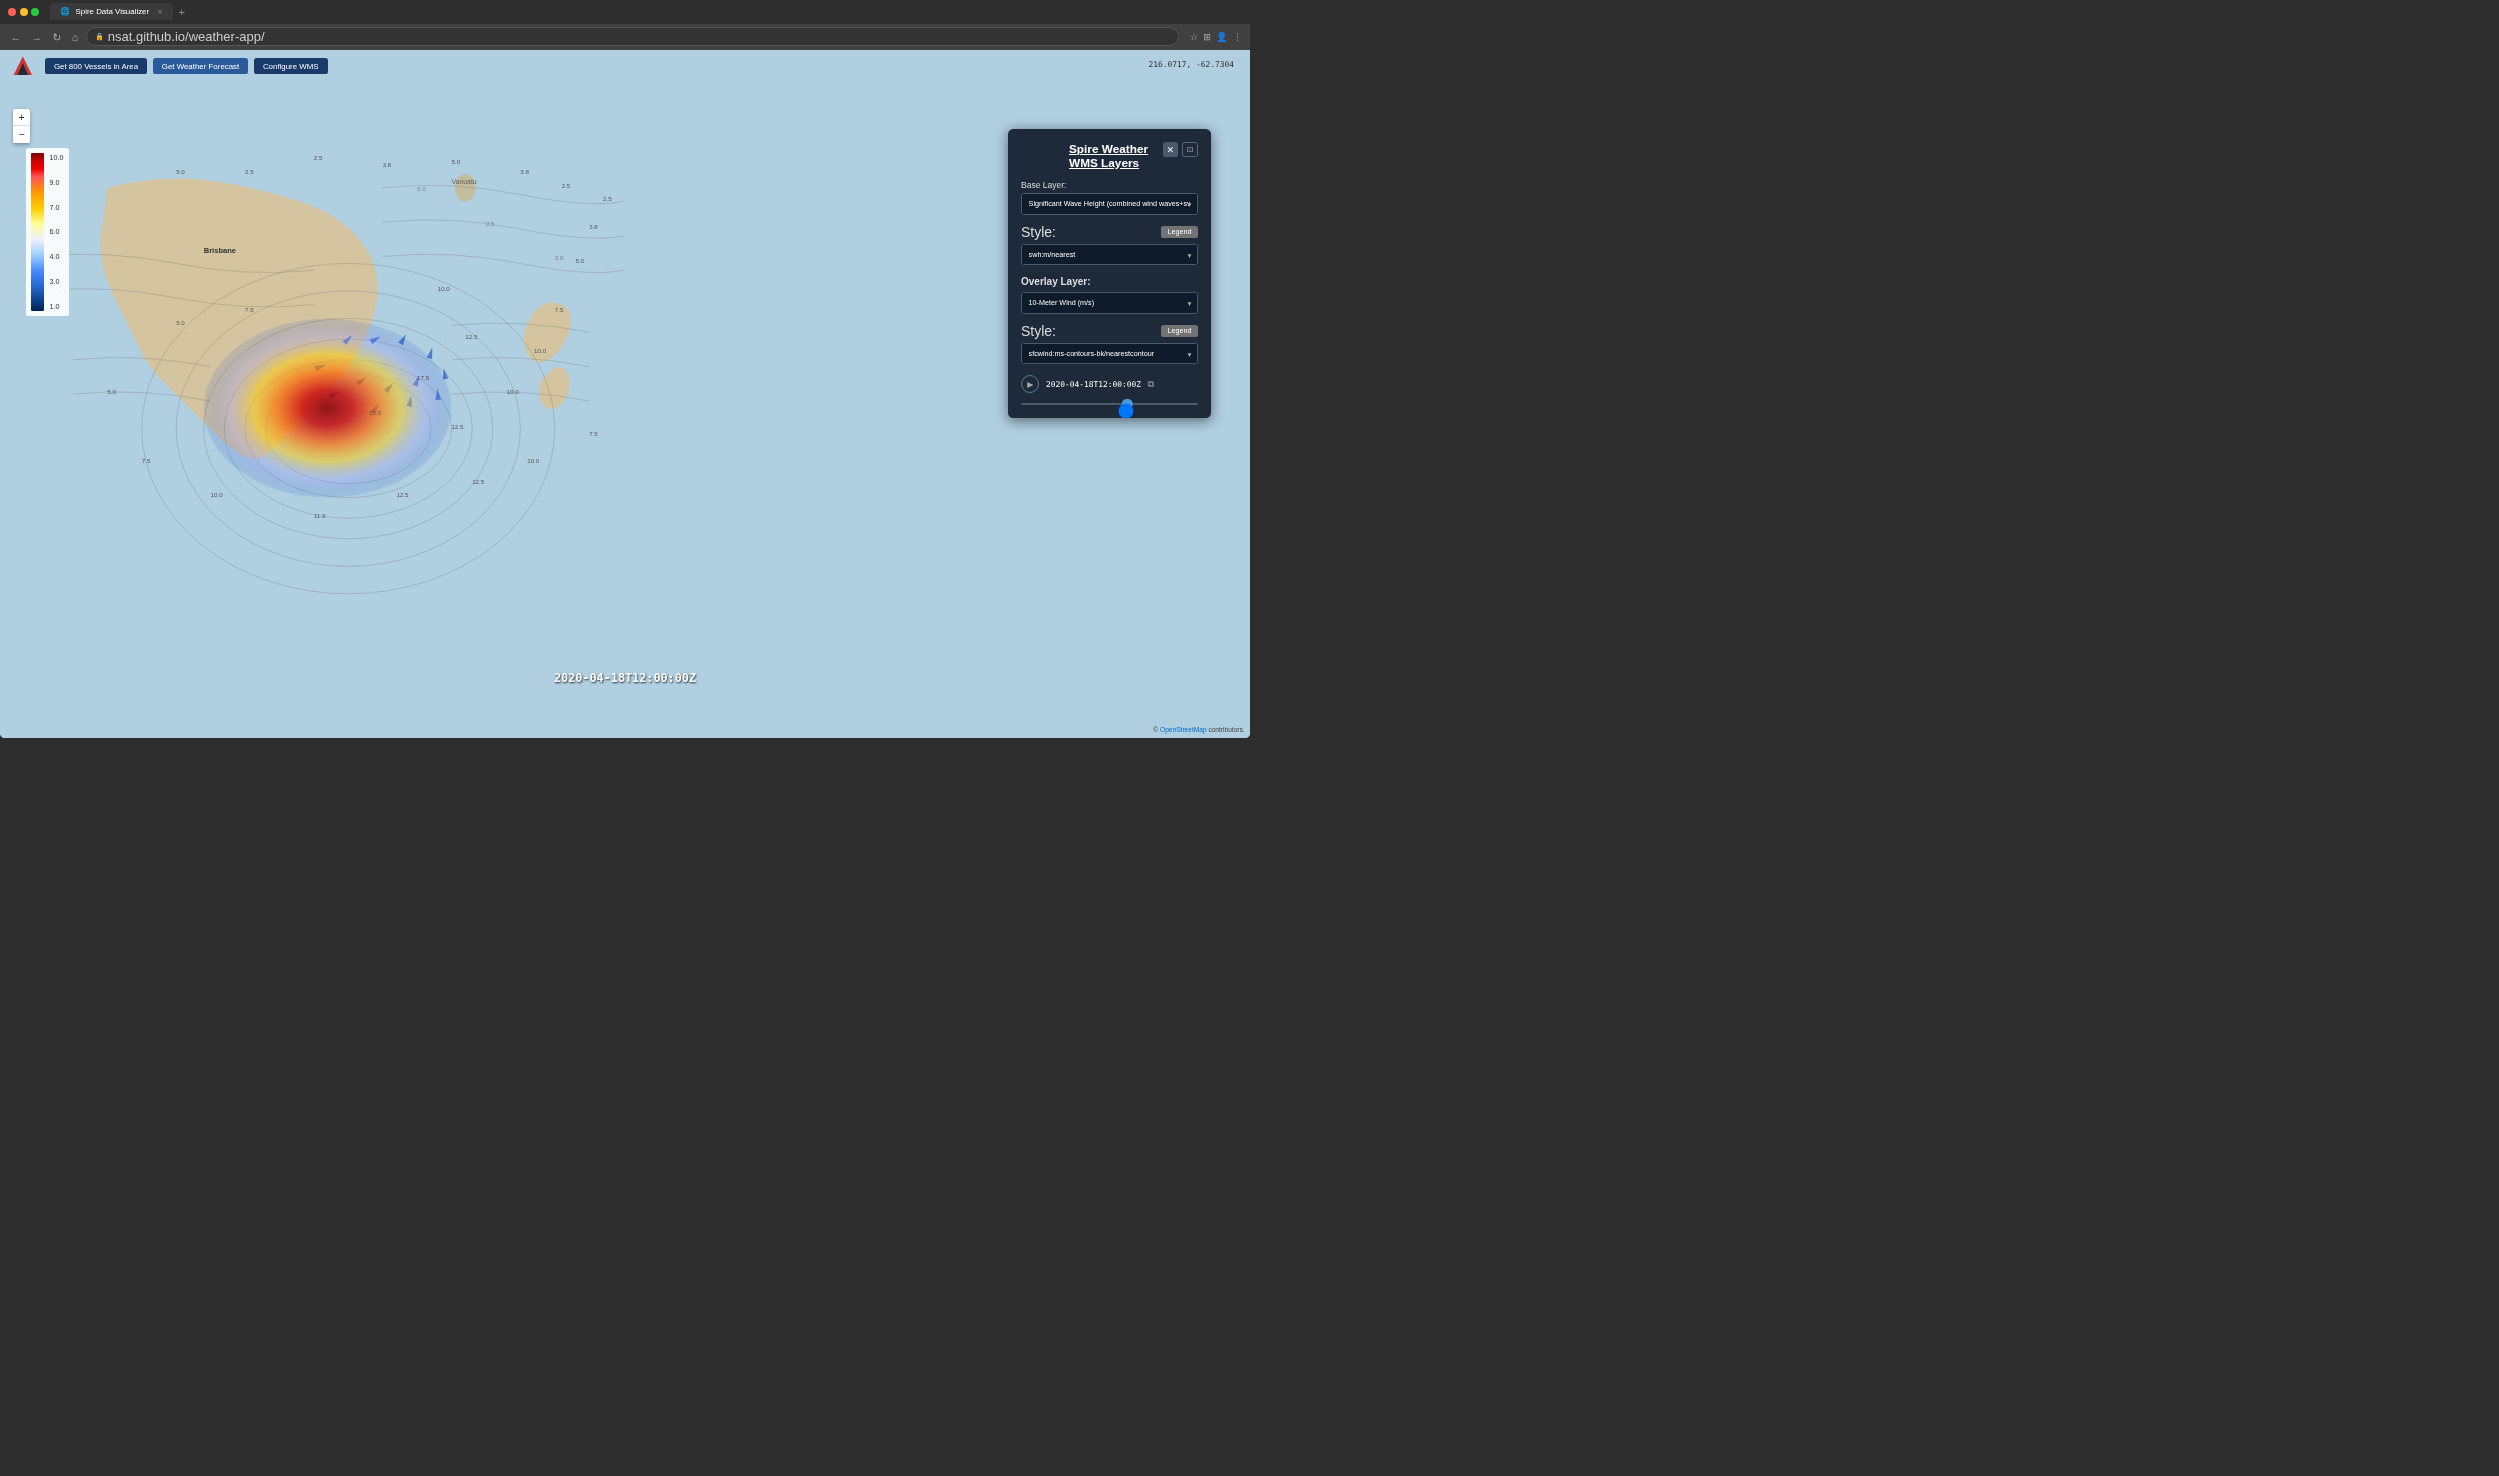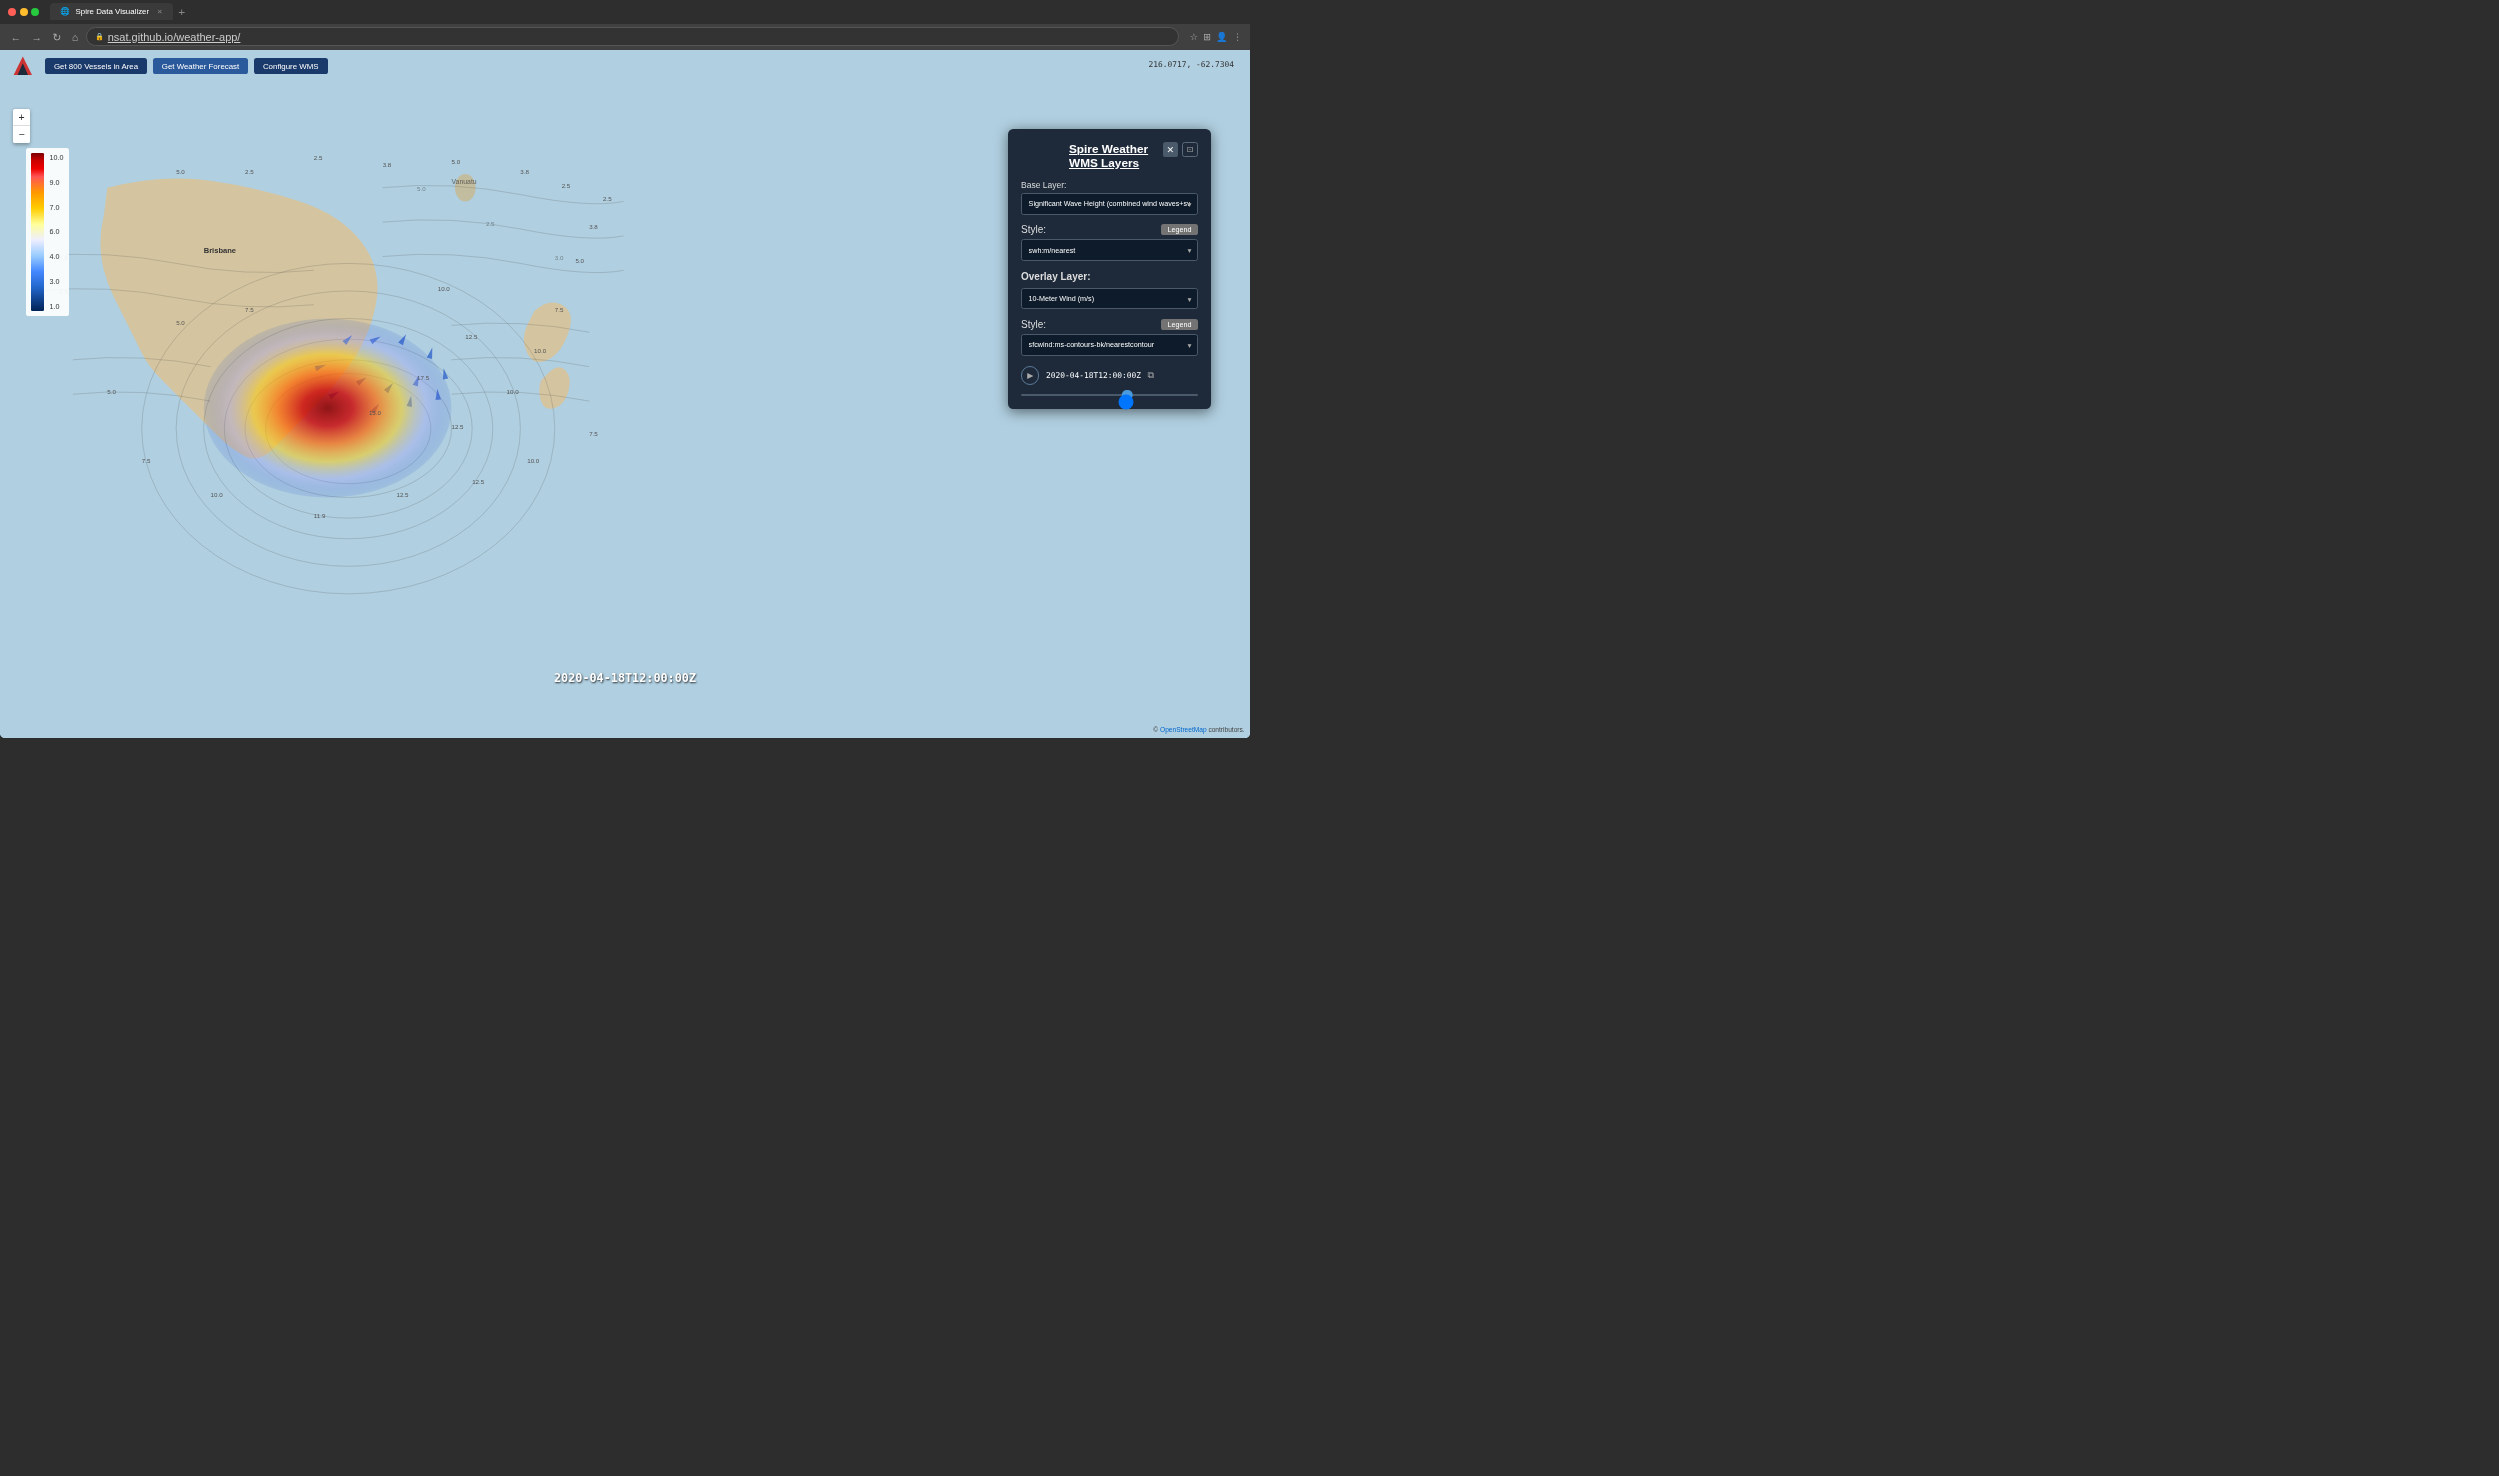--- a/index.html
+++ b/index.html
@@ -16,21 +16,21 @@
     .tab-bar { display: flex; align-items: center; margin-left: 5.3px; gap: 2.6px; }
     .browser-tab { background: #4a4a4a; border-radius: 3.9px 3.9px 0 0; padding: 3.9px 10.5px; display: flex; align-items: center; gap: 5.3px; color: #ccc; font-size: 7.9px; }
     .browser-tab.active { background: #3a3a3a; color: #fff; }
     .tab-close { color: #888; font-size: 6.6px; cursor: pointer; margin-left: 2.6px; }
     .tab-new { color: #888; font-size: 11.8px; cursor: pointer; margin-left: 2.6px; }
 
     .browser-toolbar { background: #404040; height: 26px; display: flex; align-items: center; padding: 0 7.9px; gap: 5.3px; }
     .nav-btn { background: none; border: none; color: #aaa; font-size: 10.5px; cursor: pointer; padding: 2.6px; }
     .address-bar { flex: 1; background: #333; border: 0.7px solid #555; border-radius: 13px; height: 18.4px; display: flex; align-items: center; padding: 0 7.9px; color: #ccc; font-size: 7.9px; }
     .address-icon { color: #888; margin-right: 3.9px; font-size: 7.2px; }
-    .address-text { color: #ccc; font-size: 11px; text-decoration: underline; }
+    .address-text { color: #ccc; font-size: 13px; }
     .toolbar-icons { display: flex; gap: 5.3px; align-items: center; color: #aaa; font-size: 9.2px; margin-left: 5.3px; }
 
     
     .app-content { flex: 1; background: #b8d4e8; position: relative; overflow: hidden; }
 
     
     .map-bg { width: 100%; height: 100%; background: linear-gradient(135deg, #b8d4e8 0%, #9ec5dc 30%, #aed1e6 60%, #c5dded 100%); position: relative; }
 
     
     .app-header { position: absolute; top: 0; left: 0; right: 0; height: 33px; display: flex; align-items: center; padding: 0 10.5px; gap: 5.3px; z-index: 100; }
@@ -65,21 +65,21 @@
     .wms-close { background: #4a5a6a; color: white; border: none; border-radius: 2.6px; width: 15.8px; height: 15.8px; cursor: pointer; display: flex; align-items: center; justify-content: center; font-size: 9.2px; }
     .wms-resize { background: none; border: 0.7px solid #5a6a7a; color: #aaa; border-radius: 2.6px; width: 15.8px; height: 15.8px; cursor: pointer; display: flex; align-items: center; justify-content: center; font-size: 7.9px; }
 
     .wms-section { margin-bottom: 9.2px; }
     .wms-label { color: #ddd; font-size: 8.5px; margin-bottom: 3px; }
     .wms-select { width: 100%; background: #0d1b2a; border: 0.7px solid #4a5a6a; color: white; border-radius: 2.6px; padding: 5.3px 6.6px; font-size: 7.2px; appearance: none; cursor: pointer; }
     .wms-select-wrapper { position: relative; }
     .wms-select-wrapper::after { content: '▼'; position: absolute; right: 5.3px; top: 50%; transform: translateY(-50%); color: #aaa; font-size: 6.6px; pointer-events: none; }
 
     .style-row { display: flex; align-items: center; gap: 5.3px; margin-bottom: 3.9px; }
-    .style-label { color: #ddd; font-size: 10px; }
+    .style-label { color: #ddd; font-size: 14px; }
     .legend-btn { background: #737373; color: white; border: none; border-radius: 2.6px; padding: 1.3px 6.6px; font-size: 7.2px; cursor: pointer; margin-left: auto; }
 
     .overlay-title { color: #ddd; font-size: 10px; font-weight: bold; margin: 10.5px 0 5.3px; }
 
     .playback-row { display: flex; align-items: center; gap: 6.6px; margin-top: 10.5px; }
     .play-btn { background: none; border: 0.7px solid #5a7a9a; color: #aaa; border-radius: 50%; width: 18.4px; height: 18.4px; cursor: pointer; display: flex; align-items: center; justify-content: center; font-size: 7.9px; }
     .playback-time { color: white; font-size: 7.9px; font-family: monospace; }
     .copy-btn { background: none; border: none; color: #aaa; cursor: pointer; font-size: 9.2px; }
 
     .timeline-slider { width: 100%; height: 2.6px; background: #4a5a6a; border-radius: 1.3px; position: relative; margin-top: 9.2px; }

